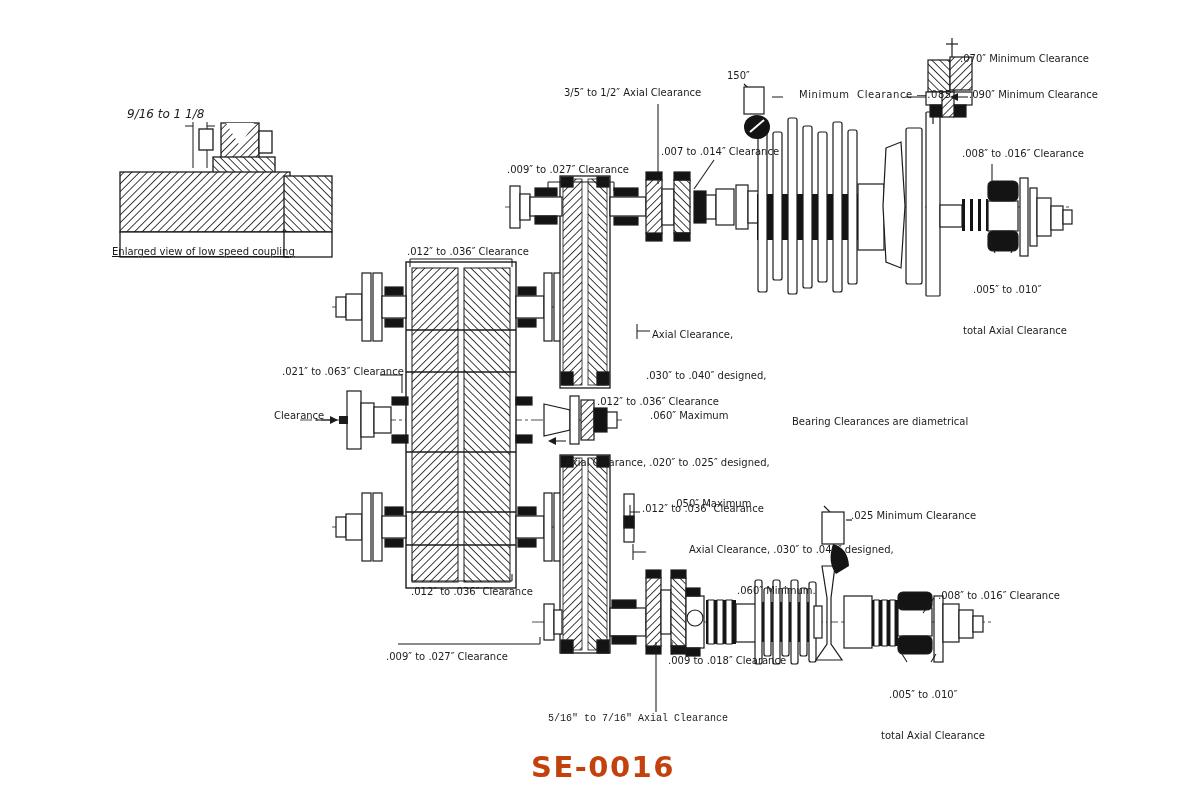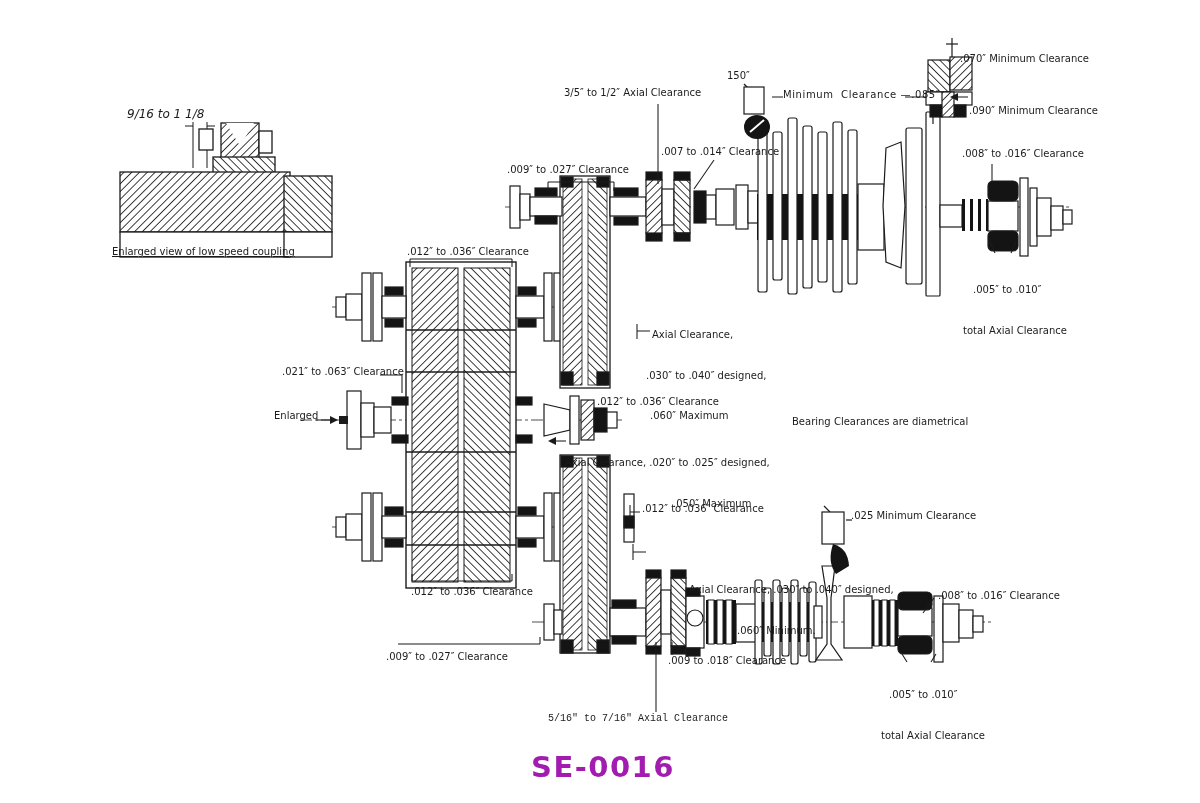--- a/index.html
+++ b/index.html
@@ -4,21 +4,21 @@
 <style>
   html,body{margin:0;padding:0;background:#ffffff;}
   .stage{position:relative;width:1200px;height:803px;background:#ffffff;
          font-family:"DejaVu Sans",sans-serif;overflow:hidden;}
   .stage svg{position:absolute;left:0;top:0;}
   .lbl{position:absolute;color:#1b1b1b;font-size:10px;line-height:13.5px;white-space:pre;}
   .lbl .ln{white-space:pre;}
   .dim{font-size:12px;font-style:italic;}
   .wide{letter-spacing:.6px;}
   .title{position:absolute;left:531px;top:750px;font-size:29px;font-weight:bold;
-         letter-spacing:1.5px;color:#a21caf;text-align:right;}
+         letter-spacing:1.5px;color:#c2410c;text-align:right;}
 </style>
 </head>
 <body>
 
 <div class="stage">
 
 <svg width="1200" height="803" viewBox="0 0 1200 803">
   <defs>
     <pattern id="hA" patternUnits="userSpaceOnUse" width="5.5" height="5.5" patternTransform="rotate(-45)">
       <rect width="5.5" height="5.5" fill="#ffffff"></rect>
@@ -289,49 +289,49 @@
   </g>
 </svg>
 
 <div class="lbl dim" style="left:127px;top:108px;">9/16 to 1 1/8</div>
 <div class="lbl" style="left:112px;top:245px;text-decoration:underline;">Enlarged view of low speed coupling</div>
 
 <div class="lbl" style="left:564px;top:86px;">3/5″ to 1/2″ Axial Clearance</div>
 <div class="lbl" style="left:507px;top:163px;">.009″ to .027″ Clearance</div>
 <div class="lbl" style="left:661px;top:145px;">.007 to .014″ Clearance</div>
 <div class="lbl" style="left:727px;top:69px;">150″</div>
-<div class="lbl wide" style="left:783px;top:88px;text-align:center;">Minimum  Clearance —.085″</div>
+<div class="lbl wide" style="left:799px;top:88px;text-align:center;">Minimum  Clearance —.085″</div>
 <div class="lbl" style="left:960px;top:52px;">.070″ Minimum Clearance</div>
-<div class="lbl" style="left:969px;top:104px;text-align:center;">.090″ Minimum Clearance</div>
+<div class="lbl" style="left:969px;top:88px;text-align:center;">.090″ Minimum Clearance</div>
 <div class="lbl" style="left:962px;top:147px;">.008″ to .016″ Clearance</div>
 <div class="lbl" style="left:963px;top:256px;">
   <div class="ln" style="padding-left:10px;">.005″ to .010″</div>
   <div class="ln">total Axial Clearance</div>
 </div>
 
 <div class="lbl" style="left:407px;top:245px;">.012″ to .036″ Clearance</div>
 <div class="lbl" style="left:646px;top:301px;">
   <div class="ln" style="padding-left:6px;">Axial Clearance,</div>
   <div class="ln">.030″ to .040″ designed,</div>
   <div class="ln" style="padding-left:4px;">.060″ Maximum</div>
 </div>
 
 <div class="lbl" style="left:282px;top:365px;">.021″ to .063″ Clearance</div>
-<div class="lbl" style="left:274px;top:409px;">Enlarged</div>
+<div class="lbl" style="left:274px;top:409px;">Clearance</div>
 
 <div class="lbl" style="left:597px;top:395px;">.012″ to .036″ Clearance</div>
 <div class="lbl" style="left:565px;top:429px;">
   <div class="ln">Axial Clearance, .020″ to .025″ designed,</div>
   <div class="ln" style="padding-left:108px;">.050″ Maximum</div>
 </div>
 
 <div class="lbl" style="left:792px;top:415px;">Bearing Clearances are diametrical</div>
 
 <div class="lbl" style="left:642px;top:502px;">.012″ to .036″ Clearance</div>
-<div class="lbl" style="left:647px;top:556px;padding-left:42px;">
+<div class="lbl" style="left:647px;top:516px;padding-left:42px;">
   <div class="ln">Axial Clearance, .030″ to .040″ designed,</div>
   <div class="ln" style="padding-left:48px;">.060″ Minimum.</div>
 </div>
 <div class="lbl" style="left:851px;top:509px;">.025 Minimum Clearance</div>
 
 <div class="lbl" style="left:411px;top:585px;">.012″ to .036″ Clearance</div>
 <div class="lbl" style="left:386px;top:650px;">.009″ to .027″ Clearance</div>
 <div class="lbl" style="left:668px;top:654px;">.009 to .018″ Clearance</div>
 <div class="lbl" style="left:938px;top:589px;">.008″ to .016″ Clearance</div>
 <div class="lbl" style="left:881px;top:661px;">

